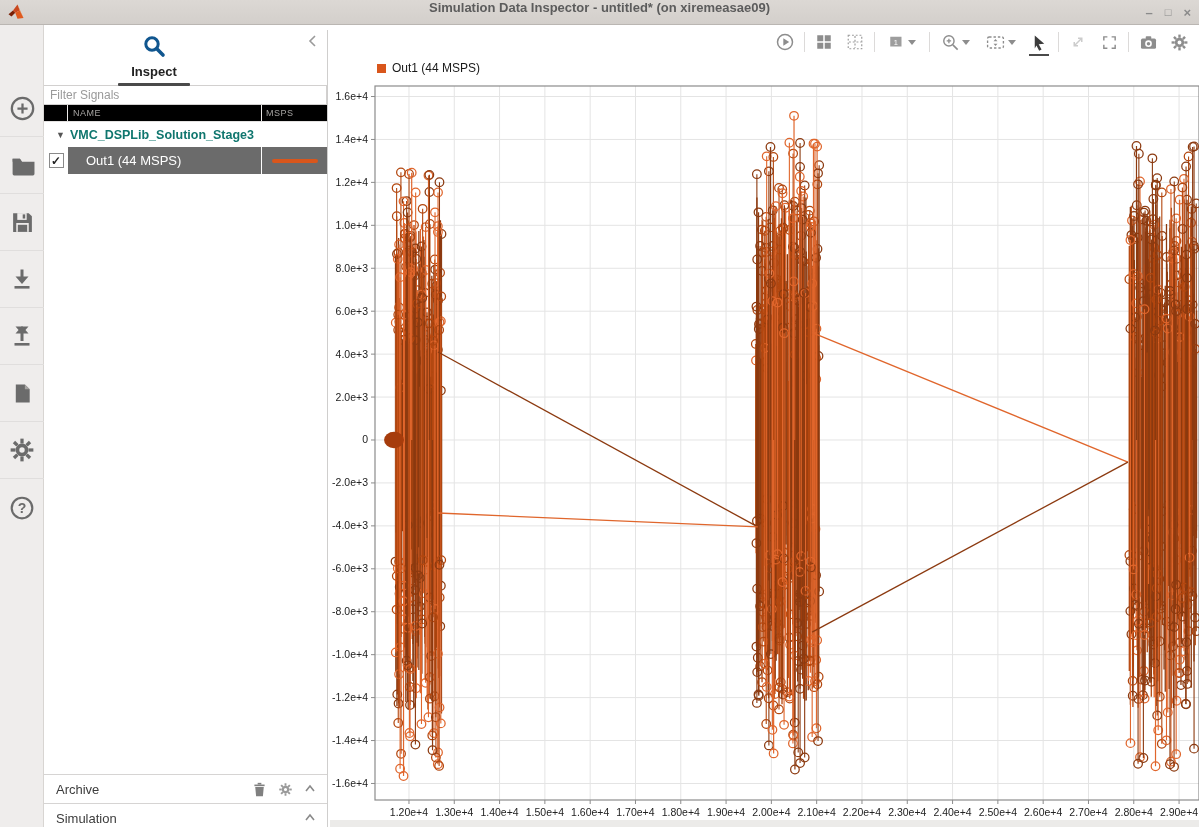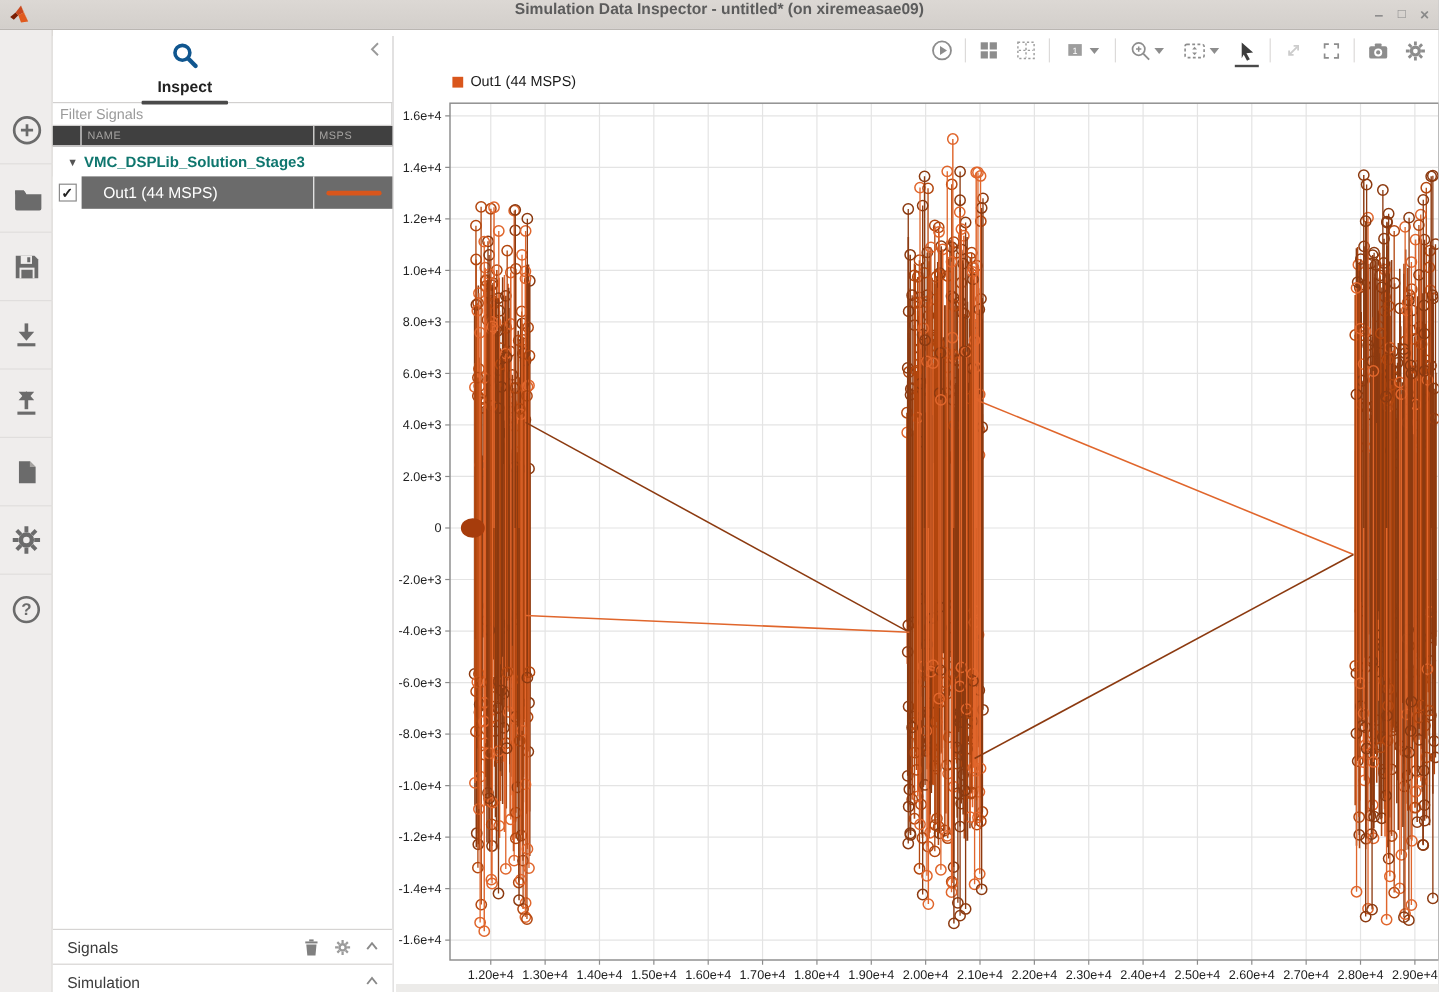--- a/index.html
+++ b/index.html
@@ -29,21 +29,21 @@
   .tab { position:absolute; top:4px; width:120px; text-align:center; cursor:pointer; }
   .tab .tab-label { display:block; margin-top:2px; font-size:13px; color:#444; }
   .tab.active .tab-label { font-weight:bold; color:#222; }
   .tab .underline { margin:4px auto 0; width:72px; height:3px; background:#4a4a4a; border-radius:1px; }
   .collapse-btn { position:absolute; right:5px; top:4px; width:16px; height:16px; }
 
   .filterbox { display:block; width:283px; height:20px; border:1px solid #d2d0cf; border-left:none;
     font-size:12px; padding:0 6px; color:#333; outline:none; font-family:"Liberation Sans",sans-serif; }
   .filterbox::placeholder { color:#9a9a9a; }
 
-  .tablehead { display:flex; height:17px; border-bottom:1px solid #e4e2e1; background:#404040;
+  .tablehead { display:flex; height:17px; border-bottom:1px solid #e4e2e1; background:#000000;
     font-size:9px; color:#a5a3a1; letter-spacing:0.5px; }
   .tablehead .c0 { width:24px; border-right:1px solid #eceae9; }
   .tablehead .c1 { width:194px; padding:3px 0 0 5px; border-right:1px solid #eceae9; }
   .tablehead .c2 { flex:1; padding:3px 0 0 4px; }
 
   .grouprow { height:25px; display:flex; align-items:center; padding-left:12px; cursor:pointer; }
   .grouprow .tri { font-size:9px; color:#555; margin-right:5px; }
   .grouprow .gname { font-size:12.5px; font-weight:bold; color:#0f766e; }
 
   .sigrow { height:27px; display:flex; align-items:center; cursor:pointer; }
@@ -198,21 +198,21 @@
         <div class="checkbox">✓</div>
       </div>
       <div class="namecell">Out1 (44 MSPS)</div>
       <div class="linecell">
         <div class="lineswatch" style="background: rgb(217, 86, 28);"></div>
       </div>
     </div>
 
     <div class="bottombars">
       <div class="barrow">
-        <span class="bar-label">Signals</span>
+        <span class="bar-label">Archive</span>
         <span class="bar-icons">
           <svg width="17" height="17" viewBox="0 0 24 24">
               <path d="M6 8.5h12l-1.2 13H7.2z" fill="#808080"></path>
               <rect x="4.8" y="5" width="14.4" height="2.3" fill="#808080"></rect>
               <rect x="9.4" y="2.6" width="5.2" height="2.4" fill="#808080"></rect>
             </svg>
           <svg width="15" height="15" viewBox="0 0 24 24">
               <circle cx="12" cy="12" r="4.2" fill="none" stroke="#9a9a9a" stroke-width="3.4"></circle>
               <g stroke="#9a9a9a" stroke-width="3">
                 <line x1="12" y1="2" x2="12" y2="6"></line>

